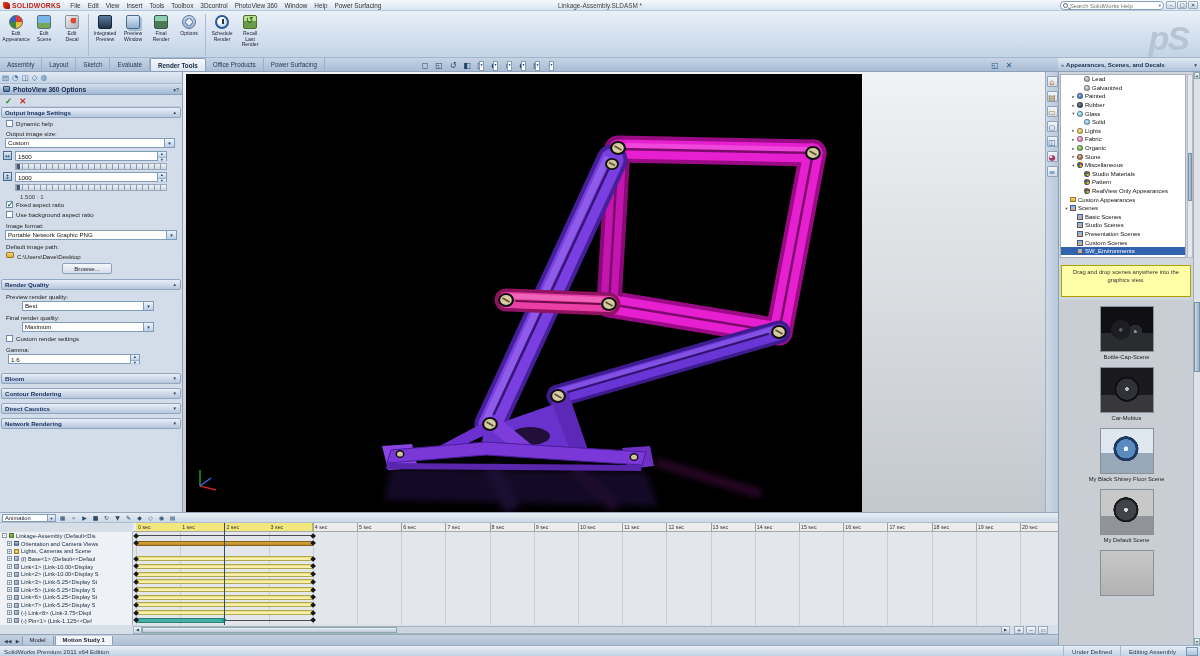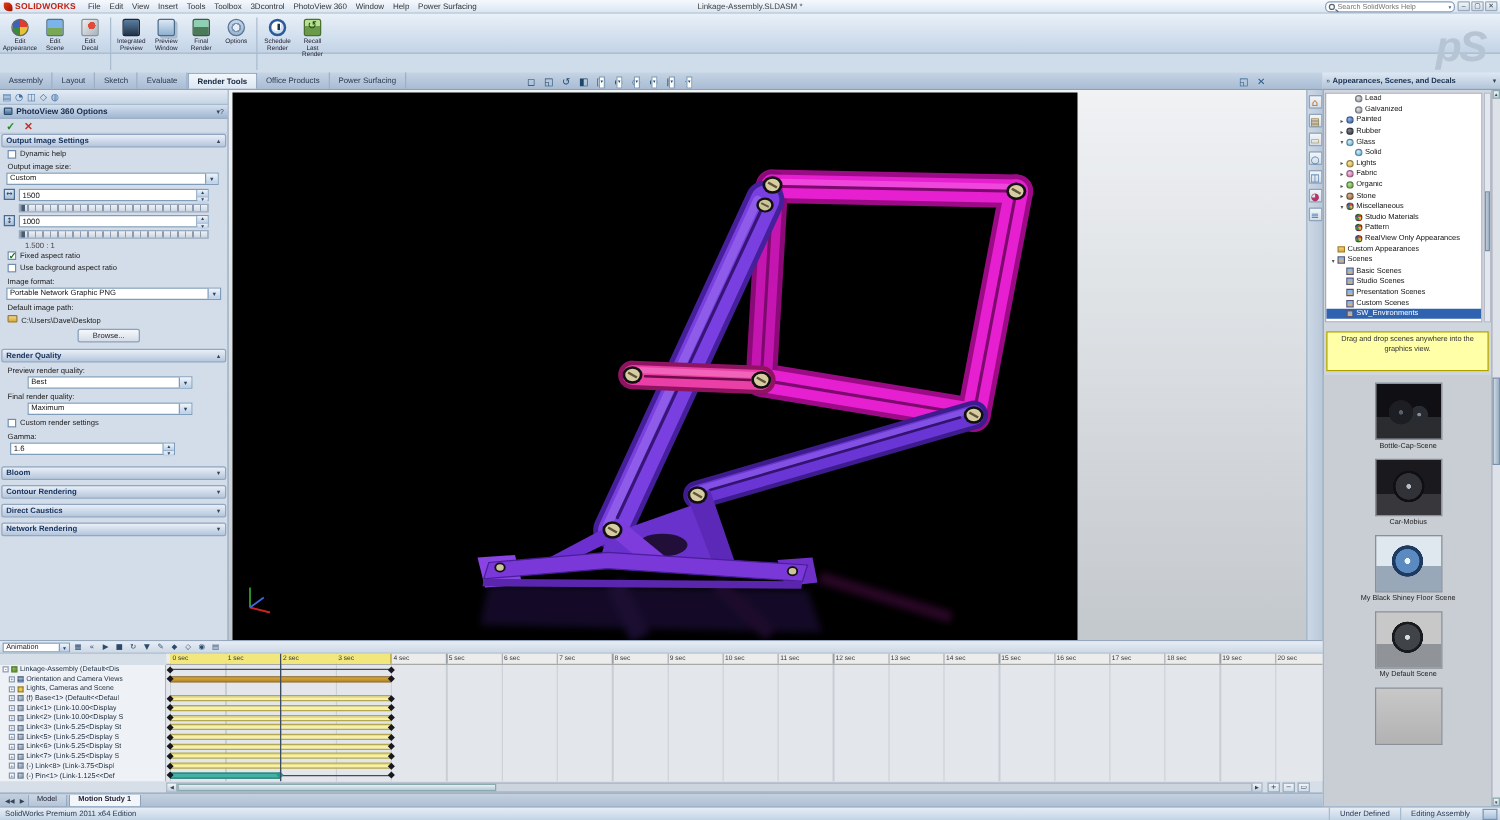--- a/index.html
+++ b/index.html
@@ -20,21 +20,21 @@
   background:#fff;border:1px solid #8aa0b8;border-radius:4px;padding:0 2px}
 #search-wrap input{flex:1;border:none;outline:none;font-size:5.8px;color:#888;background:transparent;font-family:inherit}
 .mag-ic{width:5px;height:5px;border:1px solid #567;border-radius:50%;position:relative;margin-right:2px}
 .mag-ic::after{content:"";position:absolute;left:4px;top:4px;width:3px;height:1px;background:#567;transform:rotate(40deg)}
 .dd-tiny{font-size:4.5px;color:#567;margin-left:2px}
 #win-buttons{position:absolute;right:2px;top:1px;display:flex;gap:1px}
 .winbtn{width:10px;height:8px;border:1px solid #9ab;background:linear-gradient(#f2f6fa,#ccd8e6);
   font-size:5.5px;line-height:7px;text-align:center;color:#345;border-radius:1px}
 
 
-#ribbon{position:absolute;left:0;top:11px;width:1200px;height:32px;
+#ribbon{position:absolute;left:0;top:11px;width:1200px;height:47px;
   background:linear-gradient(#e9f0f8,#c3d4e7);border-bottom:1px solid #a3b6cc}
 #ribbon-buttons{display:flex;align-items:flex-start;height:100%;padding:2px 0 0 2px}
 .rbtn{width:28px;min-height:42px;display:flex;flex-direction:column;align-items:center;padding-top:2px;
   border-radius:2px}
 .rline{font-size:5.1px;line-height:5.6px;color:#223;text-align:center;white-space:nowrap}
 .chip{width:14px;height:14px;margin-bottom:2px;border-radius:2px}
 .ic-edit-appearance{border-radius:50%;background:conic-gradient(#e43a2c 0 25%,#e8c13a 25% 50%,#3a8a3c 50% 75%,#3a62c0 75% 100%);border:1px solid #666}
 .ic-edit-scene{background:linear-gradient(#7ab4e8 0 55%,#79a855 55%);border:1px solid #55708a}
 .ic-edit-decal{background:radial-gradient(circle at 62% 38%,#e04a3a 0 28%,transparent 29%),linear-gradient(135deg,#eee,#aab4bc);border:1px solid #8a949c}
 .ic-integrated-preview{background:linear-gradient(#5a7da0,#22344a);border:1px solid #1a2736}

